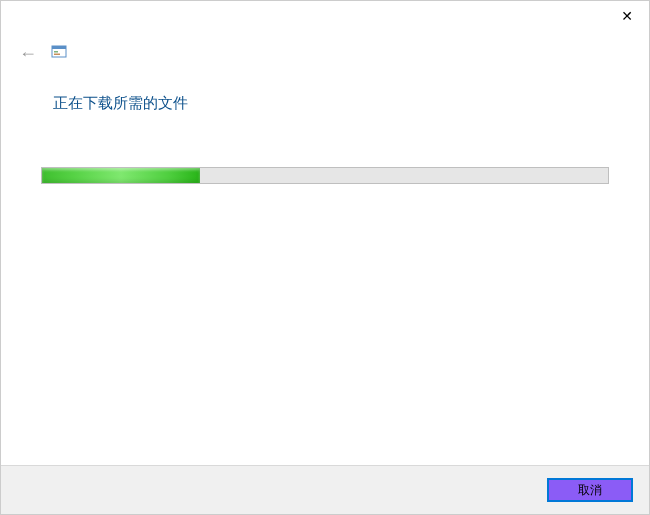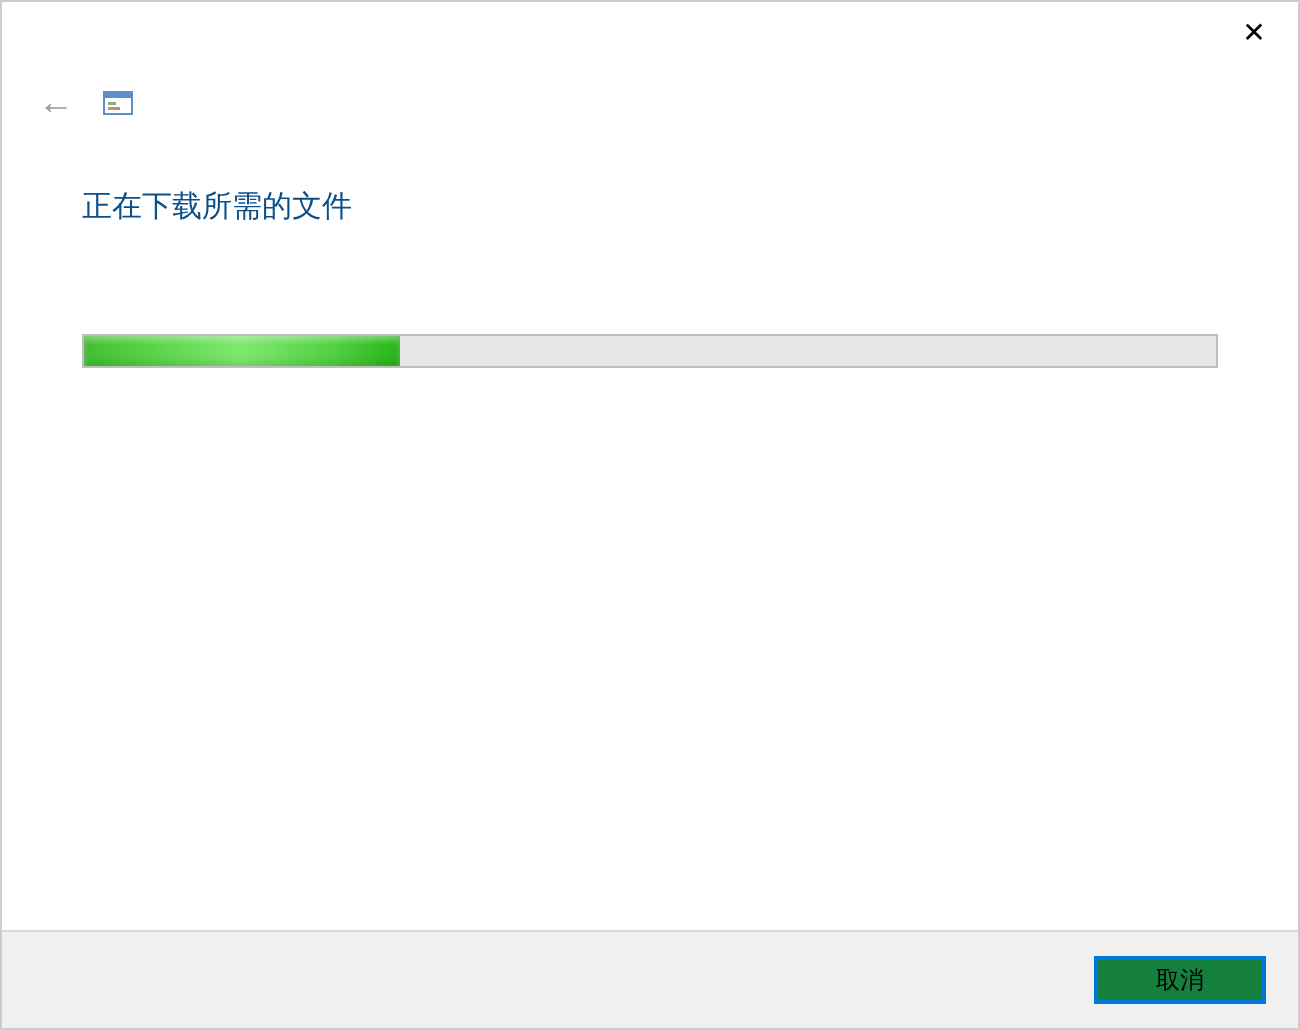--- a/index.html
+++ b/index.html
@@ -68,20 +68,21 @@
       font-size: 13px;
     }
     .content {
       flex: 1;
       padding: 22px 40px 0 40px;
     }
     .status-text {
       color: #0b4f8a;
       font-size: 15px;
       margin-bottom: 54px;
+      margin-left: 12px;
     }
     .progress-container {
       width: 100%;
       height: 17px;
       background: #e6e6e6;
       border: 1px solid #bfbfbf;
       position: relative;
       overflow: hidden;
     }
     .progress-fill {
@@ -97,21 +98,21 @@
     .footer {
       border-top: 1px solid #d9d9d9;
       padding: 12px 16px;
       display: flex;
       justify-content: flex-end;
       background: #f0f0f0;
     }
     .cancel-btn {
       min-width: 86px;
       height: 24px;
-      background: #15803d;
+      background: #8b5cf6;
       border: 2px solid #0078d7;
       font-size: 12px;
       cursor: pointer;
       font-family: inherit;
       color: #000;
       padding: 0 20px;
     }
   </style>
 </head>
 <body>

